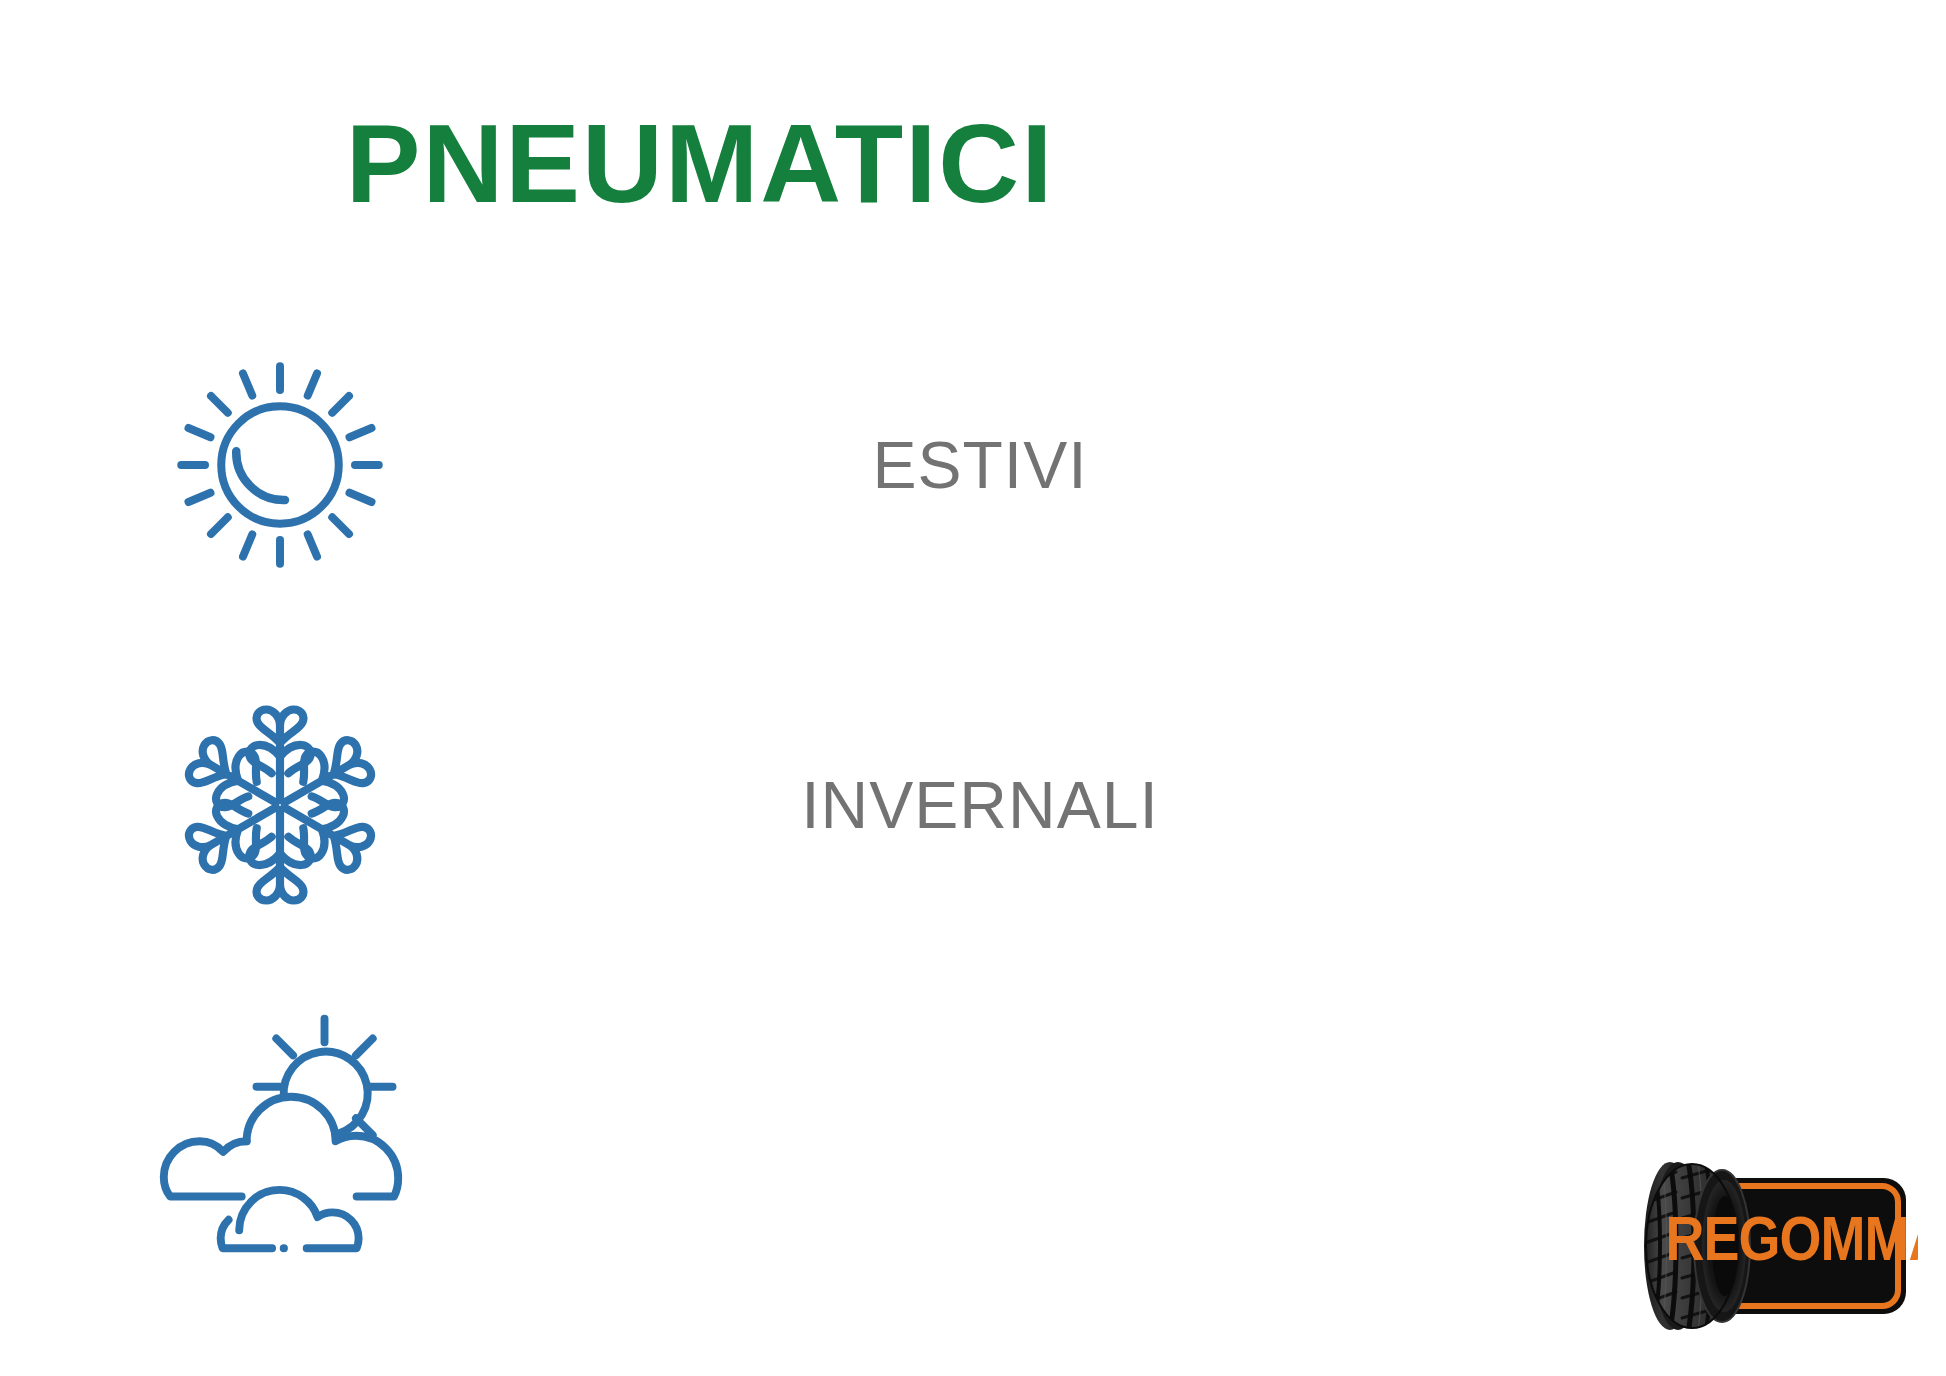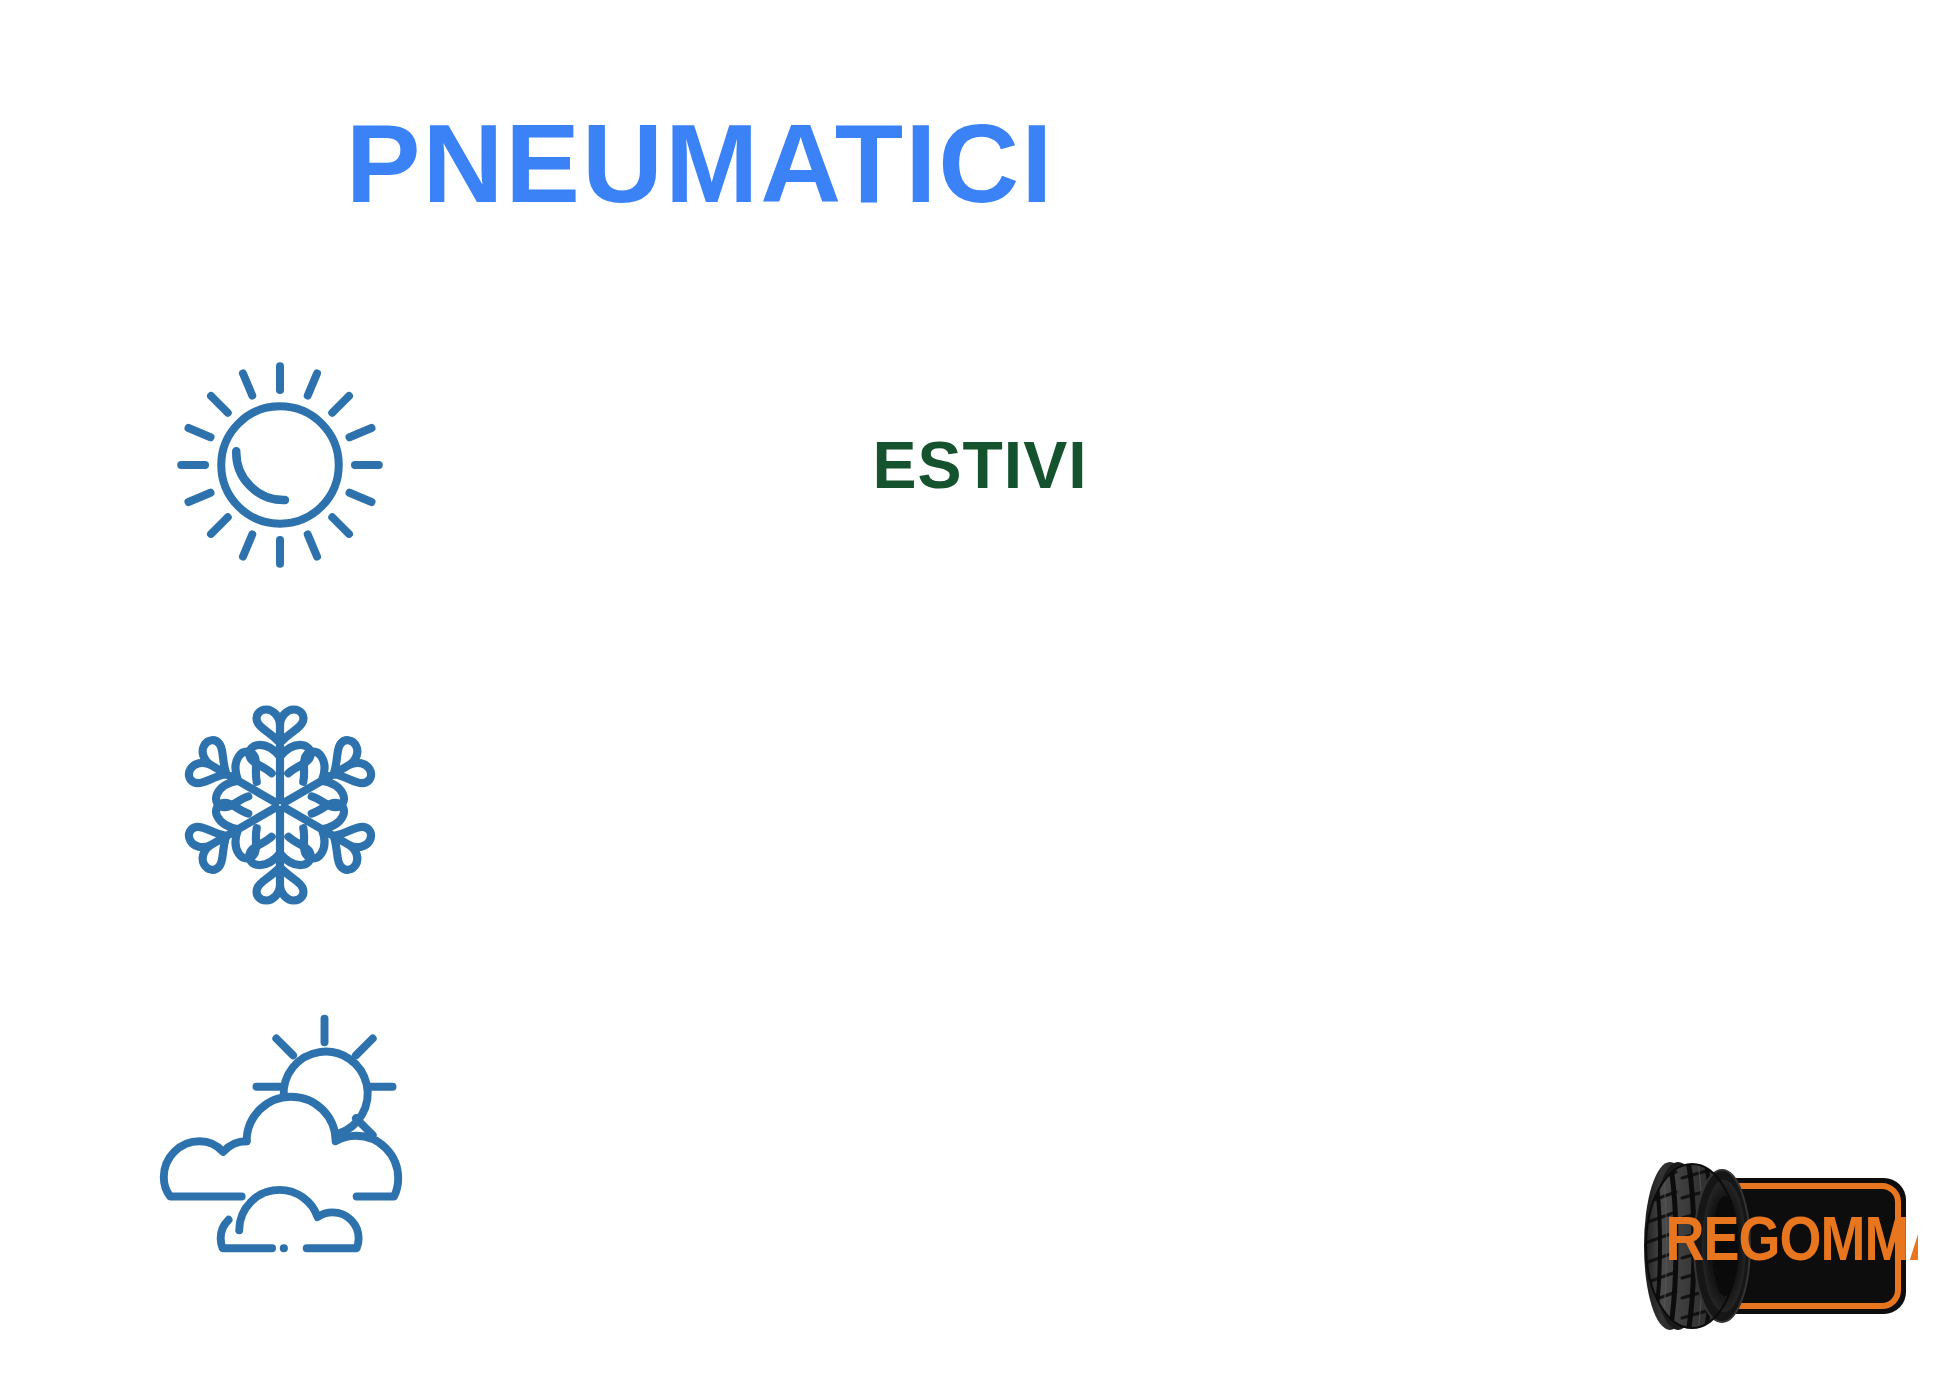--- a/index.html
+++ b/index.html
@@ -19,21 +19,21 @@
   
   #page-title {
     position: absolute;
     left: 0;
     top: 108px;
     width: 1400px;
     text-align: center;
     font-size: 112px;
     font-weight: 700;
     letter-spacing: 2px;
-    color: #3b82f6;
+    color: #15803d;
     line-height: 1;
     white-space: nowrap;
   }
 
   
   .season-row {
     position: absolute;
     left: 0;
     width: 1400px;
     height: 250px;
@@ -52,23 +52,23 @@
     flex: 0 0 560px;
   }
   .label-cell {
     flex: 1 1 auto;
     display: flex;
     align-items: center;
     justify-content: center;
   }
   .season-label {
     font-size: 66px;
-    font-weight: 700;
+    font-weight: 400;
     letter-spacing: 1px;
-    color: #14532d;
+    color: #737373;
     white-space: nowrap;
   }
 
   .wx-icon { display: block; }
 
   
   #brand-logo {
     position: absolute;
     left: 1618px;
     top: 1148px;
@@ -144,20 +144,23 @@
           <use href="#sf-arm"></use>
           <use href="#sf-arm" transform="rotate(60 50 50)"></use>
           <use href="#sf-arm" transform="rotate(120 50 50)"></use>
           <use href="#sf-arm" transform="rotate(180 50 50)"></use>
           <use href="#sf-arm" transform="rotate(240 50 50)"></use>
           <use href="#sf-arm" transform="rotate(300 50 50)"></use>
         </g>
       </svg>
     </span>
   </div>
+  <div class="label-cell">
+    <span class="season-label">INVERNALI</span>
+  </div>
 </div>
 
 <div class="season-row" id="row-4stagioni">
   <div class="icon-cell">
     <span>
       <svg class="wx-icon" width="272" height="248" viewBox="0 0 110 100" aria-hidden="true">
         <g fill="none" stroke="#2E72AD" stroke-width="3.2" stroke-linecap="round" stroke-linejoin="round">
 
           <path d="M56.5 34.5 A17 17 0 1 1 78.5 49.5"></path>
 

